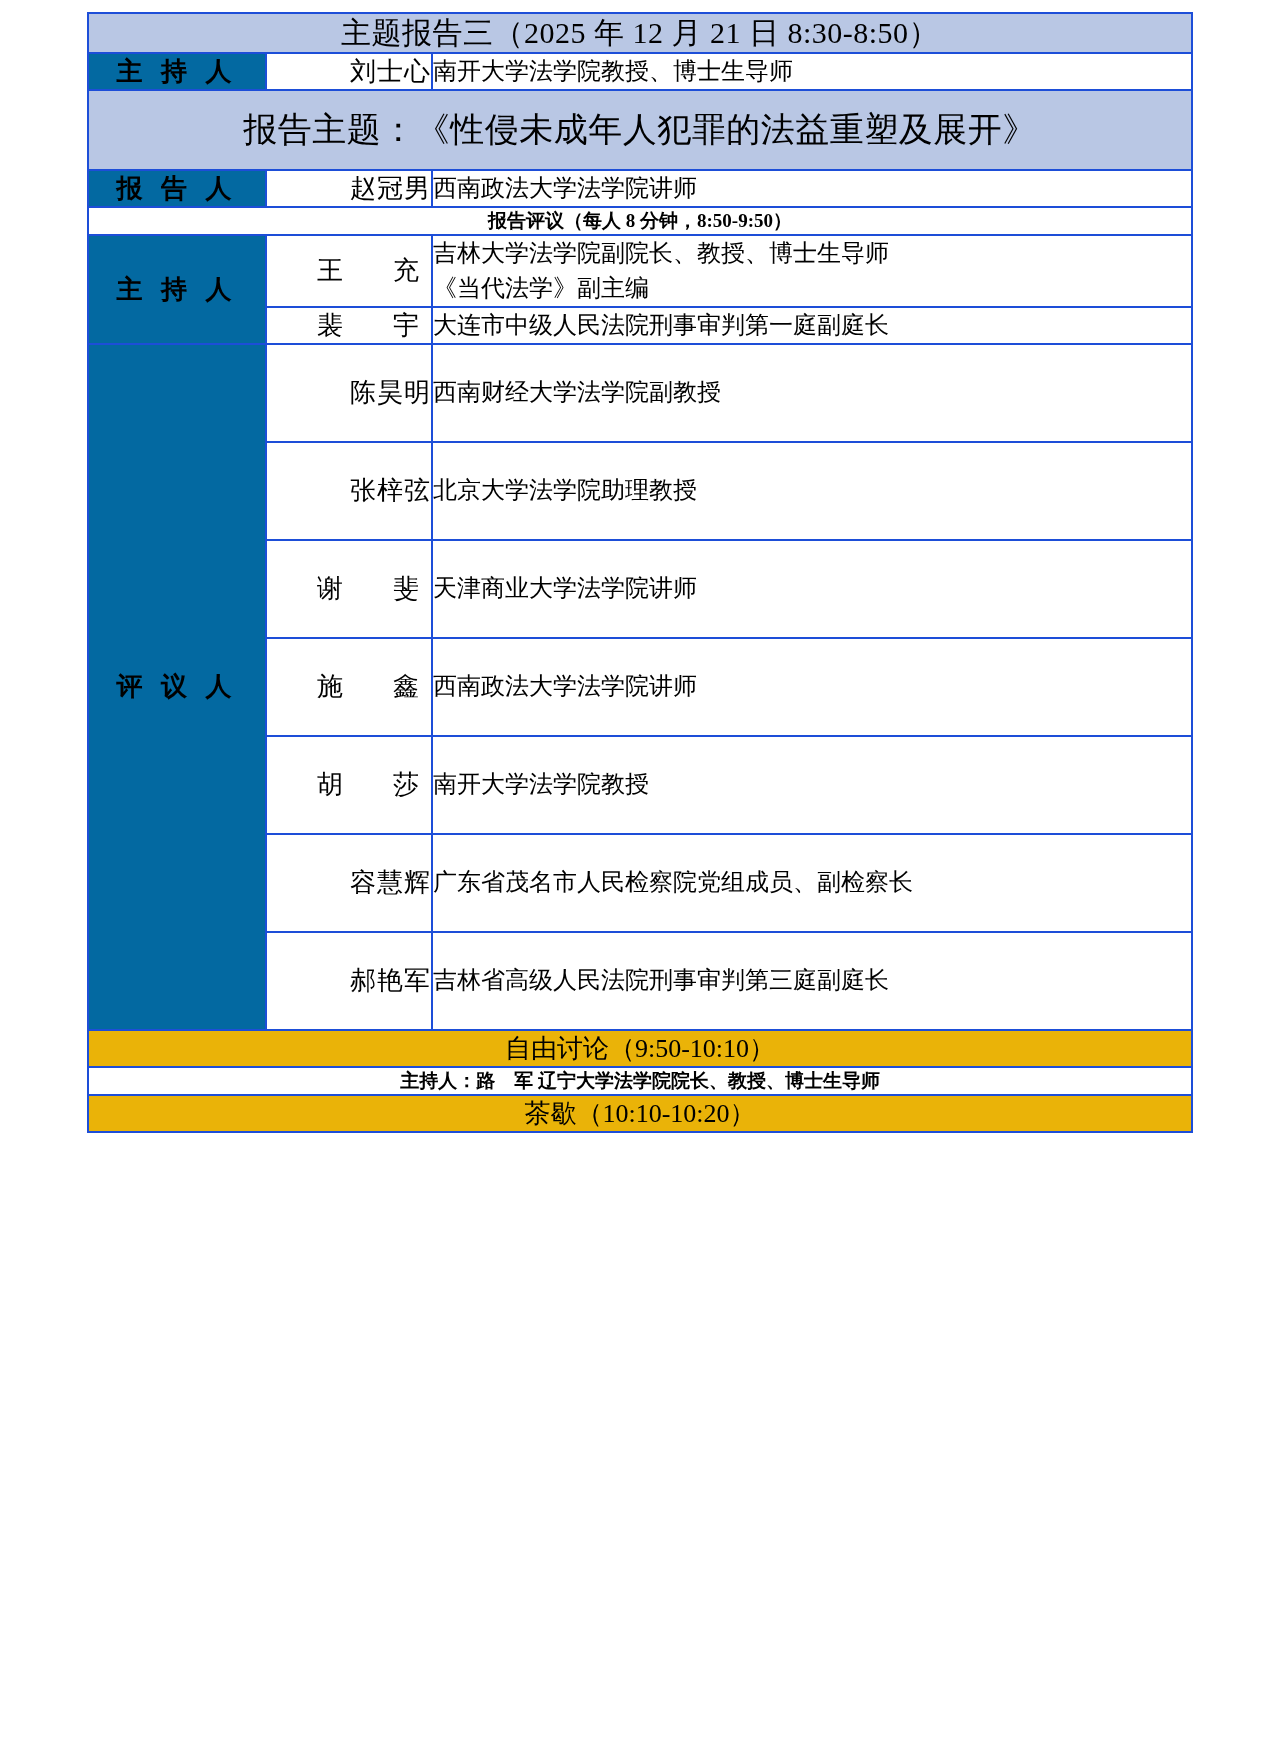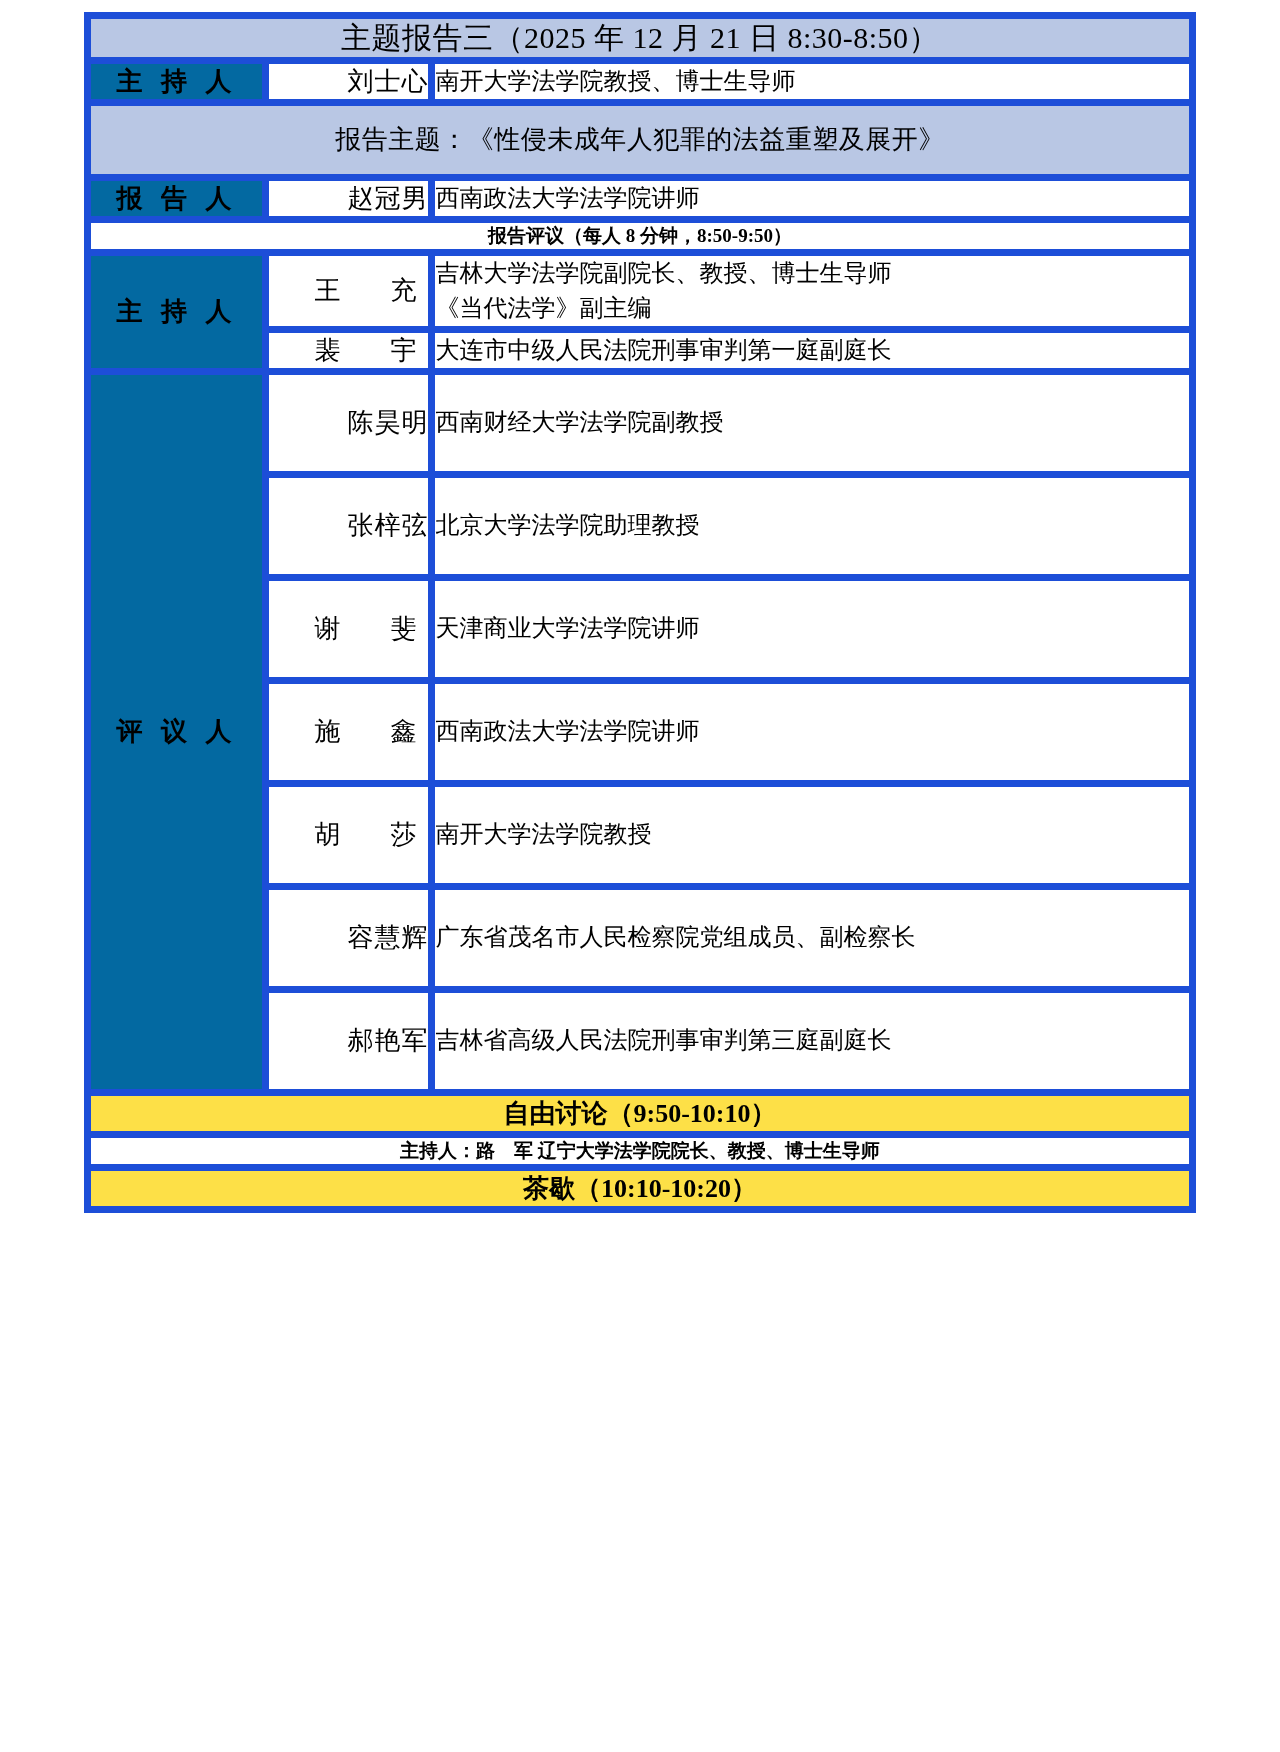--- a/index.html
+++ b/index.html
@@ -19,47 +19,47 @@
     box-sizing: border-box;
     padding: 12px 18px 0 18px;
   }
   table.agenda {
     width: 1104px;
     margin: 0 auto;
     border-collapse: collapse;
     table-layout: fixed;
   }
   table.agenda td {
-    border: 7px solid #1d4ed8;
+    border: 2px solid #1d4ed8;
     padding: 0;
     vertical-align: middle;
   }
   
   .col-role  { width: 178px; }
   .col-name  { width: 166px; }
   .col-desc  { width: 760px; }
 
   .band-head {
     background: #b9c7e4;
     text-align: center;
     font-size: 30px;
     line-height: 1.25;
     padding: 14px 6px;
     letter-spacing: 0.5px;
   }
   .band-head.sub {
-    font-size: 26px;
+    font-size: 34px;
     padding: 18px 6px;
   }
   .band-light {
-    background: #fde047;
+    background: #eab308;
     text-align: center;
     font-size: 26px;
     padding: 18px 6px;
-    font-weight: bold;
+    font-weight: normal;
     margin-left: 20px;
   }
   .band-white {
     background: #ffffff;
     text-align: center;
     font-size: 19px;
     padding: 18px 6px;
     font-weight: bold;
   }
   .role-cell {

